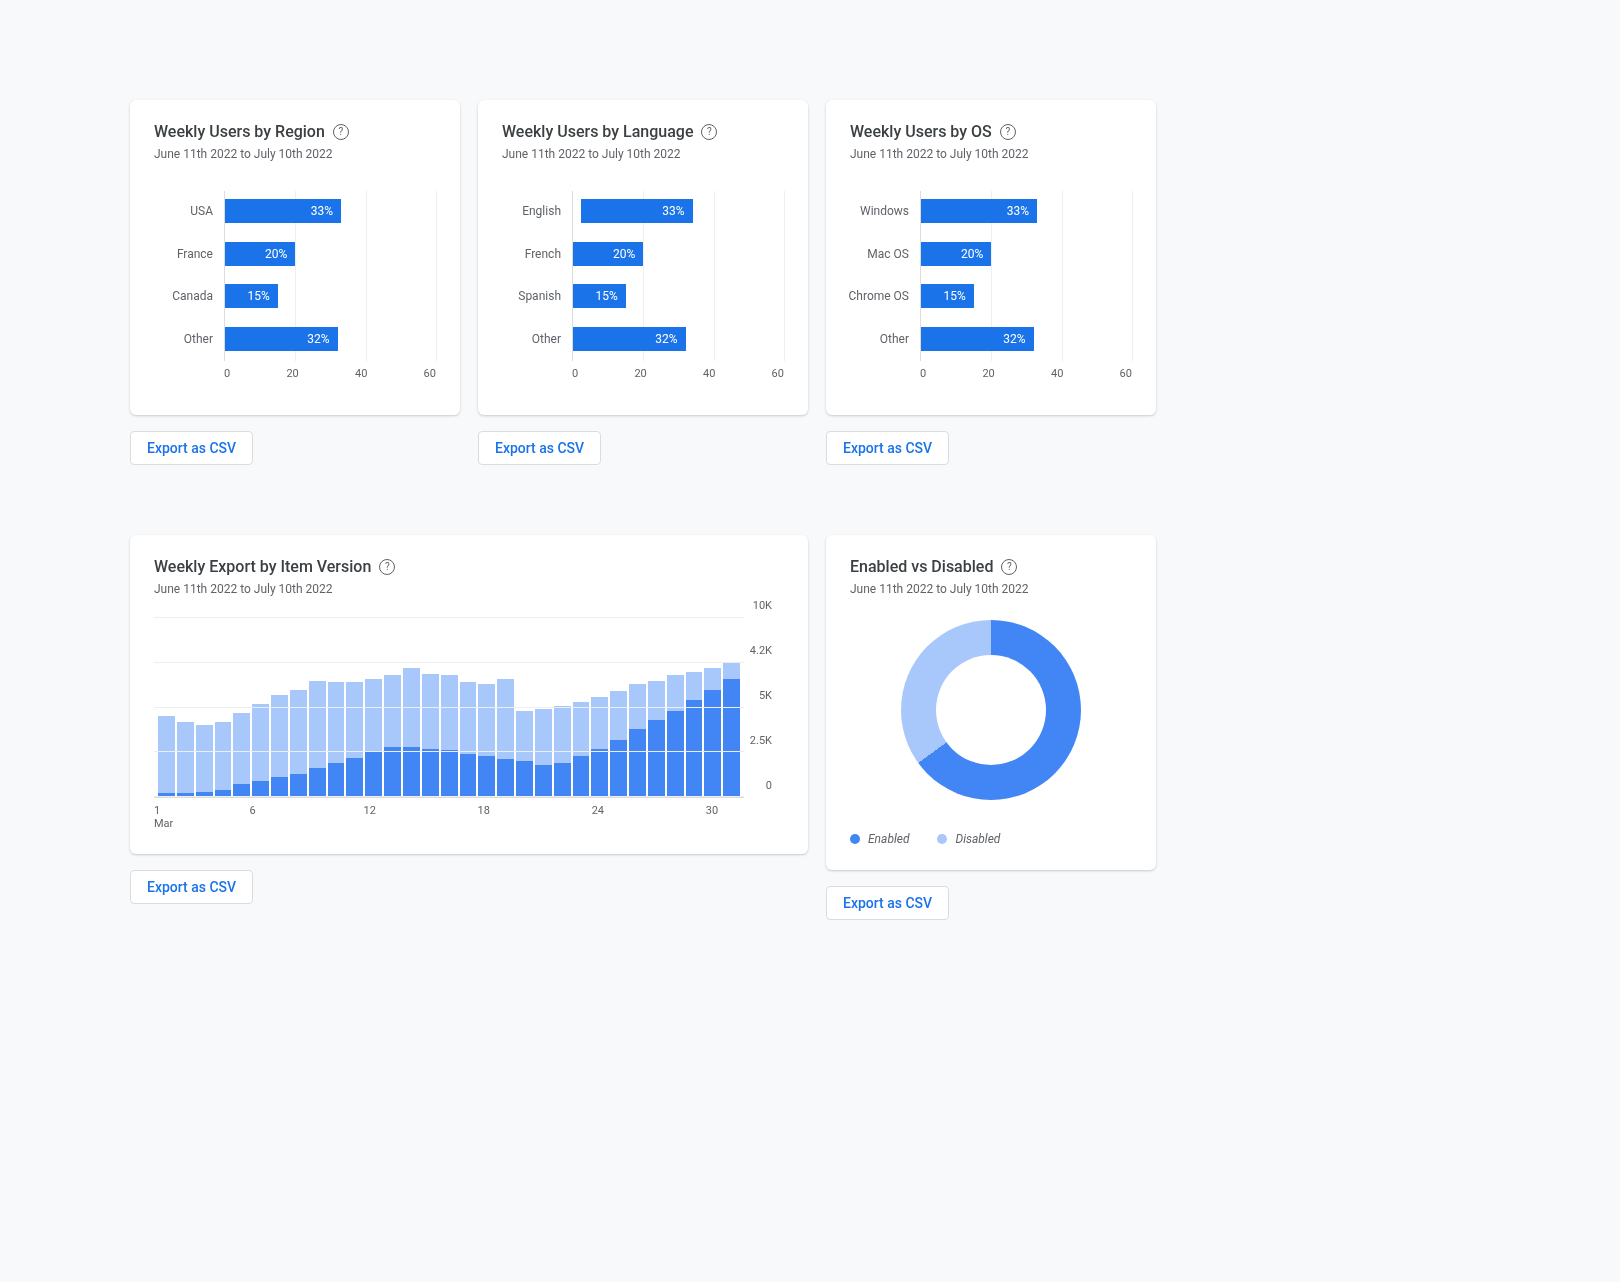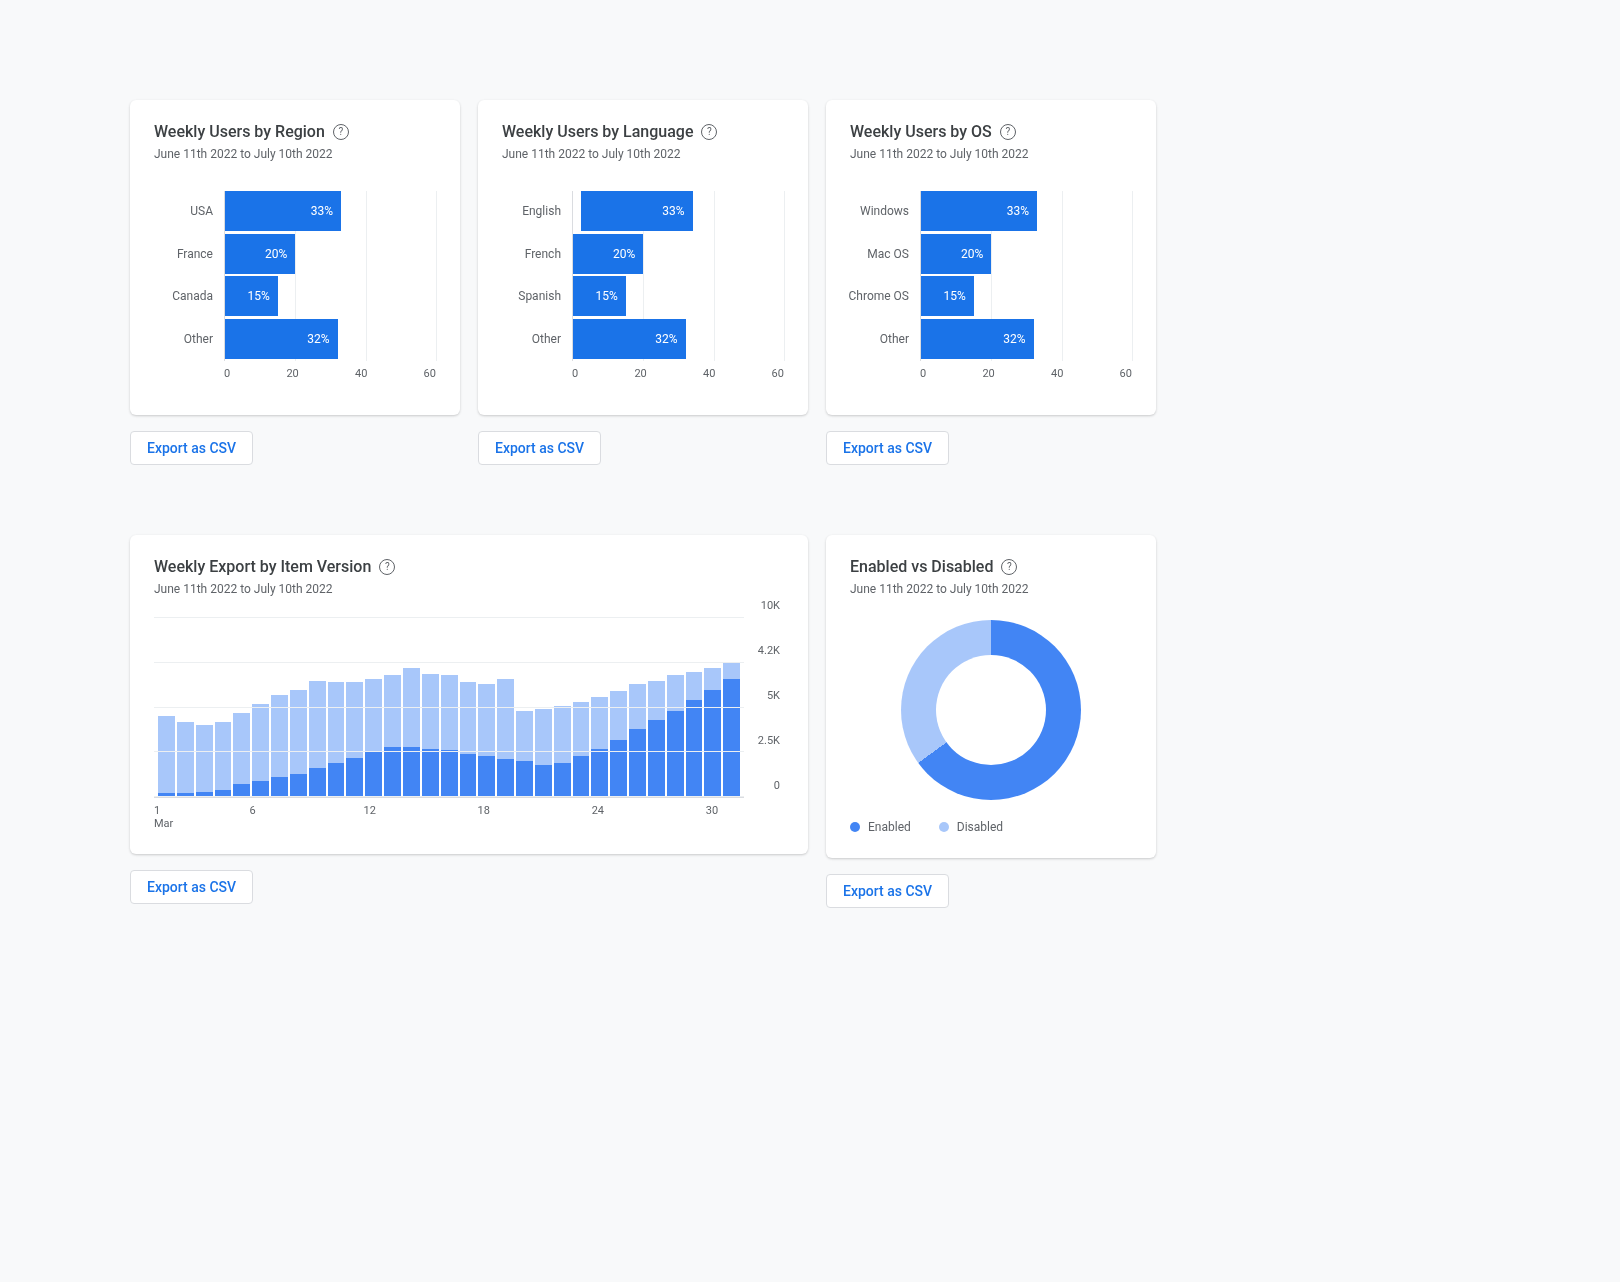--- a/index.html
+++ b/index.html
@@ -92,21 +92,21 @@
     }
     .hbar-label {
       position: absolute;
       right: 100%;
       margin-right: 12px;
       font-size: 12px;
       color: #5f6368;
       white-space: nowrap;
     }
     .hbar-bar {
-      height: 40px;
+      height: 24px;
       background: #1a73e8;
       display: flex;
       align-items: center;
       justify-content: flex-end;
       padding-right: 8px;
       color: #fff;
       font-size: 12px;
     }
     .hbar-axis {
       display: flex;
@@ -145,21 +145,21 @@
       justify-content: flex-start;
     }
     .seg-v2 { background: #4285f4; }
     .seg-v1 { background: #a8c7fa; }
     .stacked-yaxis {
       width: 40px;
       position: relative;
       font-size: 11px;
       color: #5f6368;
     }
-    .ylab { position: absolute; right: 4px; transform: translateY(-50%); }
+    .ylab { position: absolute; right: 12px; transform: translateY(-50%); }
     .stacked-xaxis {
       display: flex;
       font-size: 11px;
       color: #5f6368;
       margin-top: 6px;
       padding-right: 40px;
     }
     .xlab { flex: 1; }
     .legend {
       display: flex;
@@ -511,21 +511,21 @@
       <div class="title-row">
         <span class="card-title">Enabled vs Disabled</span>
         <span class="help-icon">?</span>
       </div>
       <div class="subtitle">June 11th 2022 to July 10th 2022</div>
 
       <div class="donut-wrap">
         <div class="donut" id="donut" style="background: conic-gradient(rgb(66, 133, 244) 0deg, rgb(66, 133, 244) 234deg, rgb(168, 199, 250) 234deg, rgb(168, 199, 250) 360deg);"></div>
       </div>
 
-      <div class="legend" style="margin-top:20px;">
+      <div class="legend" style="margin-top:32px;font-style:italic;">
         <div class="legend-item">
           <span class="dot dot-blue"></span>
           <span>Enabled</span>
         </div>
         <div class="legend-item">
           <span class="dot dot-light"></span>
           <span>Disabled</span>
         </div>
       </div>
     </div>

